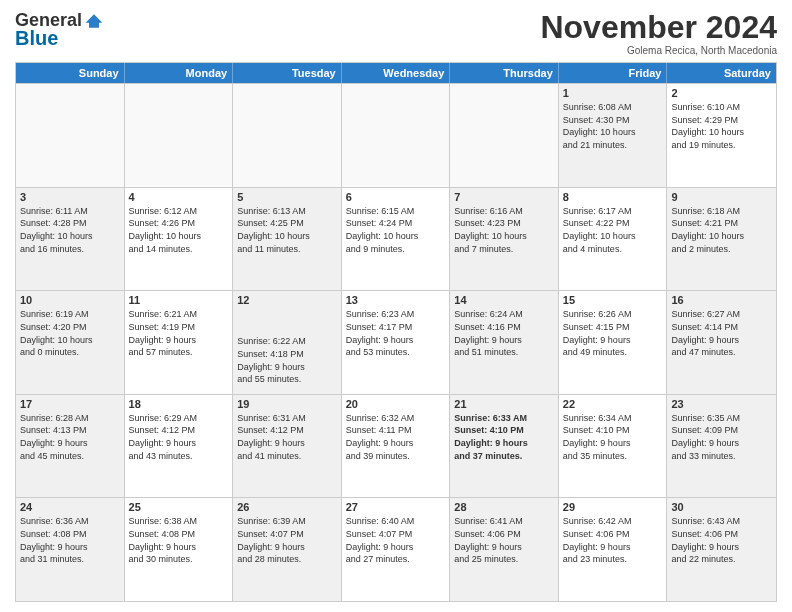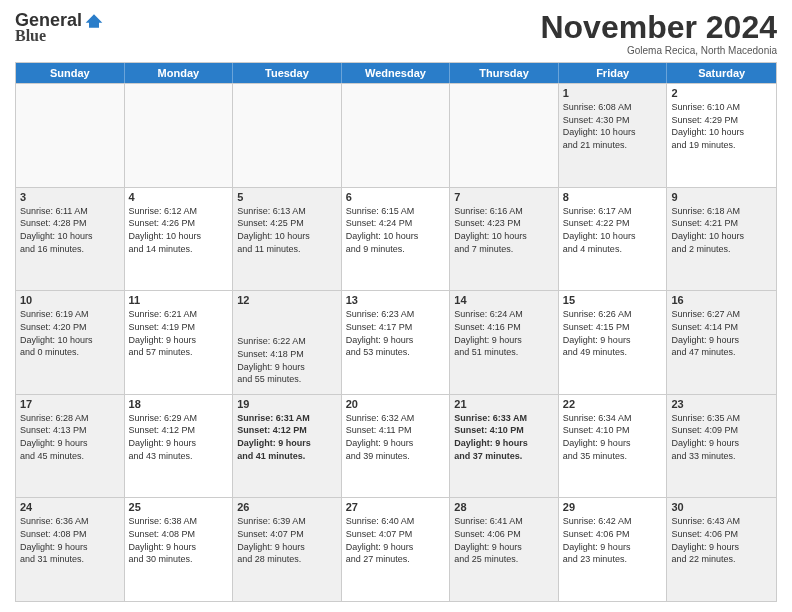--- a/index.html
+++ b/index.html
@@ -58,22 +58,22 @@
     }
     .cal-header {
       display: grid;
       grid-template-columns: repeat(7, 1fr);
       background: #2a7dc9;
     }
     .cal-header-cell {
       color: #fff;
       font-size: 11px;
       font-weight: bold;
-      padding: 4px 17px;
-      text-align: center;
+      padding: 4px 5px;
+      text-align: right;
       border-right: 1px solid rgba(255,255,255,0.3);
     }
     .cal-header-cell:last-child { border-right: none; }
     .cal-body {
       flex: 1;
       display: grid;
       grid-template-rows: repeat(5, 1fr);
     }
     .cal-row {
       display: grid;
@@ -107,21 +107,21 @@
 
 <div class="page">
   <div class="header">
     <div class="logo">
       <div class="logo-text">
         <span style="font-size:18px;font-weight:bold;color:#333;">General</span>
         <svg class="logo-icon" viewBox="0 0 24 24" fill="#2a7dc9">
           <polygon points="12,4 22,14 18,14 18,20 6,20 6,14 2,14"></polygon>
         </svg>
       </div>
-      <span style="font-size:16px;font-weight:bold;color:#404040;margin-top:-4px;font-family:Liberation Serif, serif;">Blue</span>
+      <span style="font-size:20px;font-weight:bold;color:#0369a1;margin-top:-4px;">Blue</span>
     </div>
     <div class="title-section">
       <div class="month-title">November 2024</div>
       <div class="location">Golema Recica, North Macedonia</div>
     </div>
   </div>
 
   <div class="calendar">
     <div class="cal-header">
     <div class="cal-header-cell">Sunday</div>
@@ -266,21 +266,21 @@
           </div>
           <div class="cal-cell">
             <div class="day-num">18</div>
             <div class="cell-info" style="white-space: pre-line;">Sunrise: 6:29 AM
 Sunset: 4:12 PM
 Daylight: 9 hours
 and 43 minutes.</div>
           </div>
           <div class="cal-cell shaded">
             <div class="day-num">19</div>
-            <div class="cell-info" style="white-space: pre-line; font-weight: bold;">Sunrise: 6:31 AM
+            <div class="cell-info" style="white-space: pre-line;">Sunrise: 6:31 AM
 Sunset: 4:12 PM
 Daylight: 9 hours
 and 41 minutes.</div>
           </div>
           <div class="cal-cell">
             <div class="day-num">20</div>
             <div class="cell-info" style="white-space: pre-line;">Sunrise: 6:32 AM
 Sunset: 4:11 PM
 Daylight: 9 hours
 and 39 minutes.</div>

